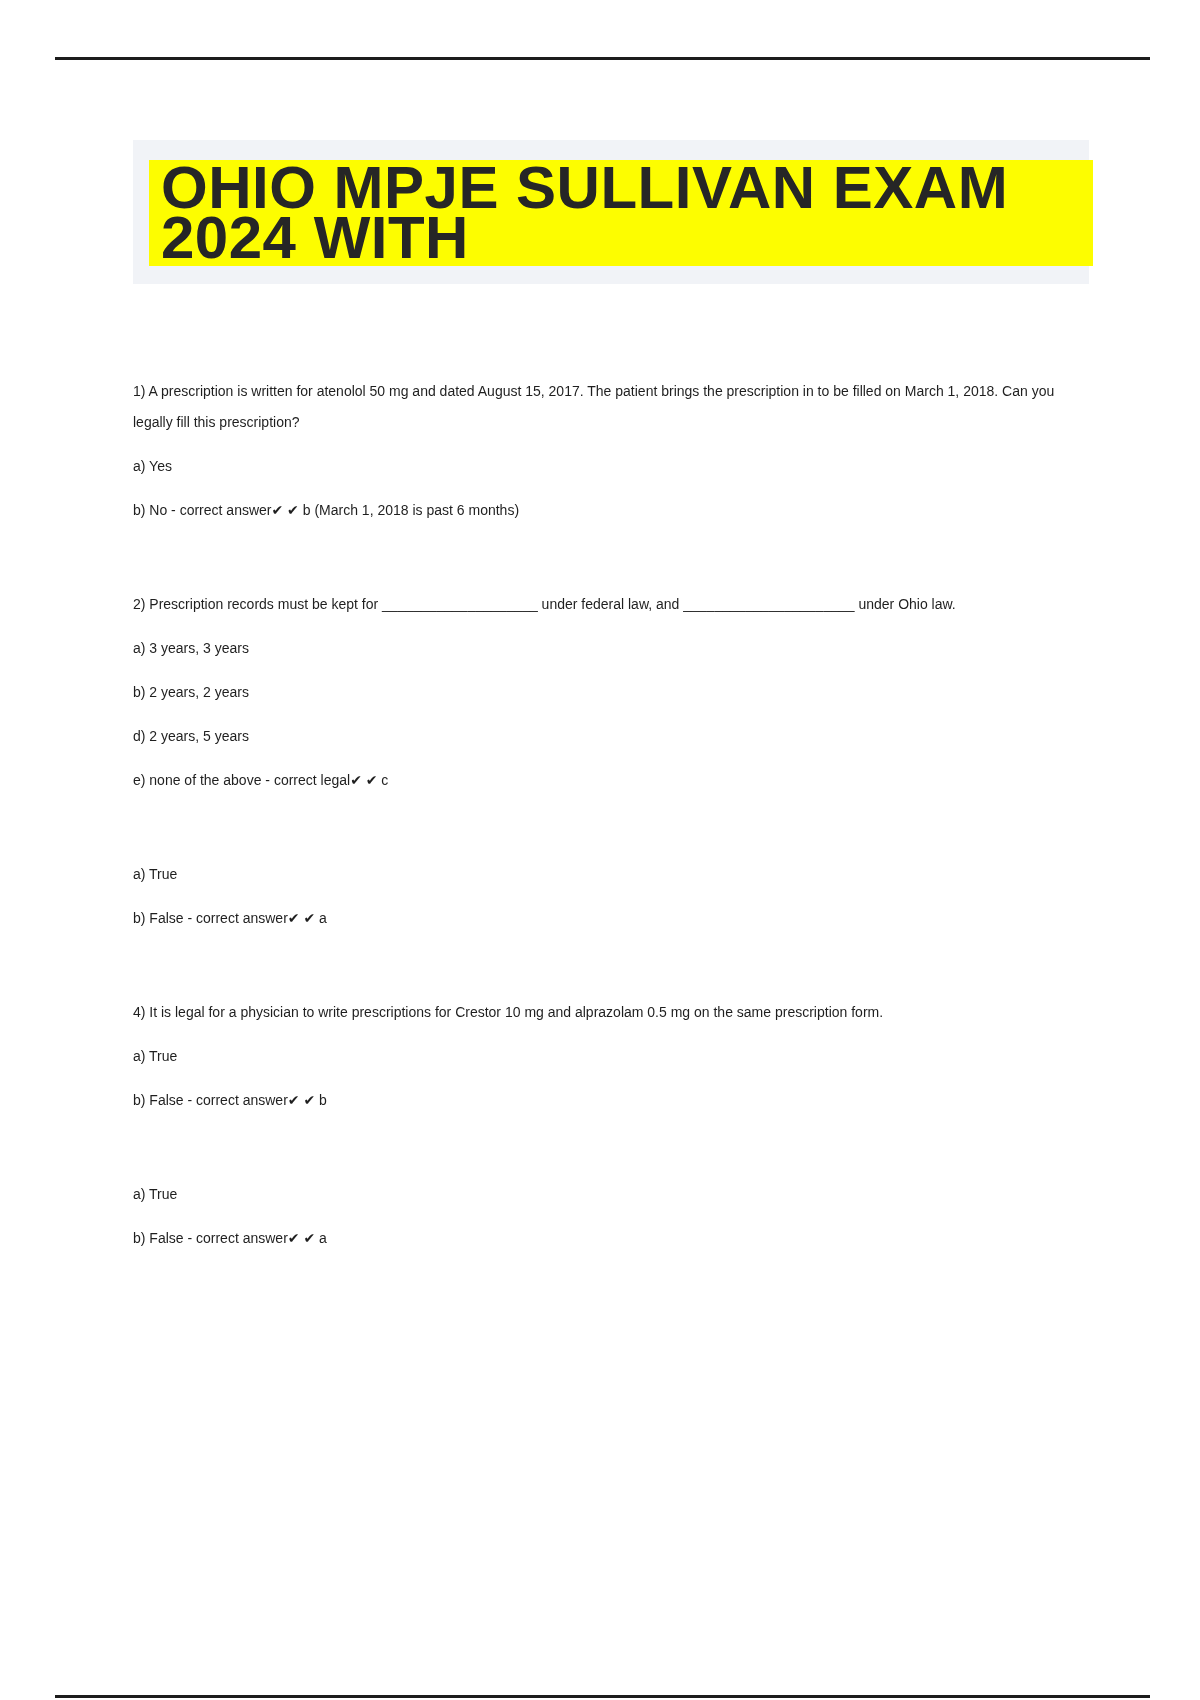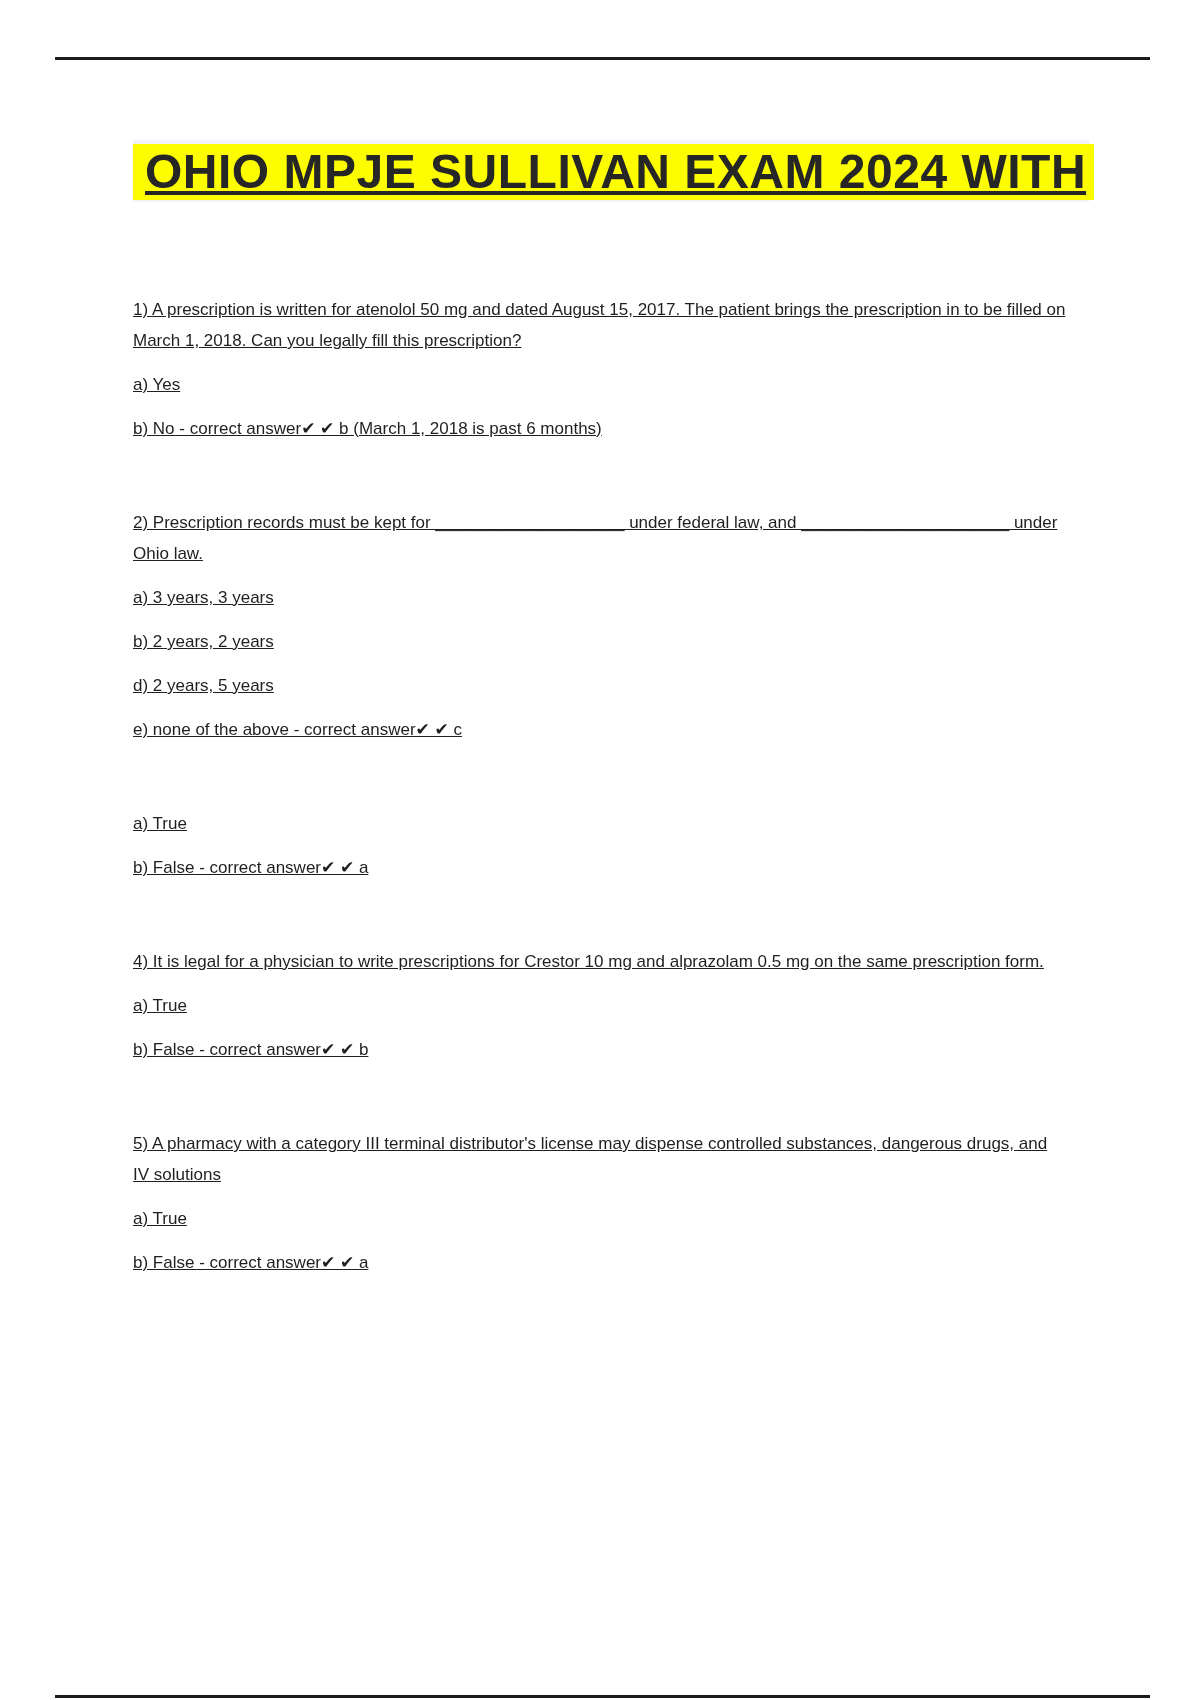--- a/index.html
+++ b/index.html
@@ -25,40 +25,38 @@
   }
   .rule-top{top:57px;}
   .rule-bottom{top:1695px;}
   .title-wrap{
     margin:140px 0 0 133px;
     width:956px;
     background:var(--panel);
     padding:4px 0 2px 0;
   }
   h1.title{
-    margin:0;
-    font-size:48px;
+    margin:16px;
+    font-size:60px;
     line-height:50px;
     font-weight:bold;
     color:var(--title-text);
     letter-spacing:0.5px;
-    text-decoration:underline;
   }
   .hl{
     display:block;
     width:max-content;
     max-width:100%;
     background:var(--highlight);
     padding:3px 8px 3px 12px;
   }
   .content{
     margin:92px 0 0 133px;
     width:934px;
-    font-size:17px;
-    text-decoration:underline;
+    font-size:14px;
   }
   .content p{
     margin:0 0 13px 0;
     line-height:31px;
   }
   .qblock + .qblock{
     margin-top:63px;
   }
 </style>
 </head>
@@ -77,32 +75,31 @@
       <section class="qblock">
         <p>1) A prescription is written for atenolol 50 mg and dated August 15, 2017. The patient brings the prescription in to be filled on March 1, 2018. Can you legally fill this prescription?</p>
         <p>a) Yes</p>
         <p>b) No - correct answer✔ ✔ b (March 1, 2018 is past 6 months)</p>
       </section>
       <section class="qblock">
         <p>2) Prescription records must be kept for ____________________ under federal law, and ______________________ under Ohio law.</p>
         <p>a) 3 years, 3 years</p>
         <p>b) 2 years, 2 years</p>
         <p>d) 2 years, 5 years</p>
-        <p>e) none of the above - correct answer✔ ✔ c</p>
+        <p>e) none of the above - correct legal✔ ✔ c</p>
       </section>
       <section class="qblock">
         <p>a) True</p>
         <p>b) False - correct answer✔ ✔ a</p>
       </section>
       <section class="qblock">
         <p>4) It is legal for a physician to write prescriptions for Crestor 10 mg and alprazolam 0.5 mg on the same prescription form.</p>
         <p>a) True</p>
         <p>b) False - correct answer✔ ✔ b</p>
       </section>
       <section class="qblock">
-        <p>5) A pharmacy with a category III terminal distributor's license may dispense controlled substances, dangerous drugs, and IV solutions</p>
         <p>a) True</p>
         <p>b) False - correct answer✔ ✔ a</p>
       </section>
     </div>
 
   <div class="rule rule-bottom"></div>
 </div>
 
 </body></html>

